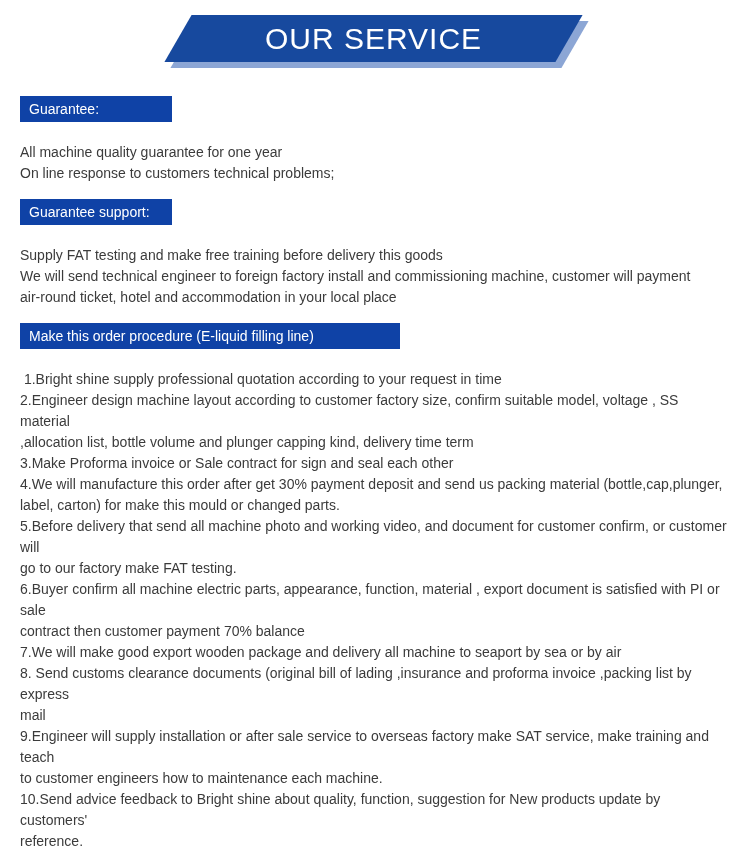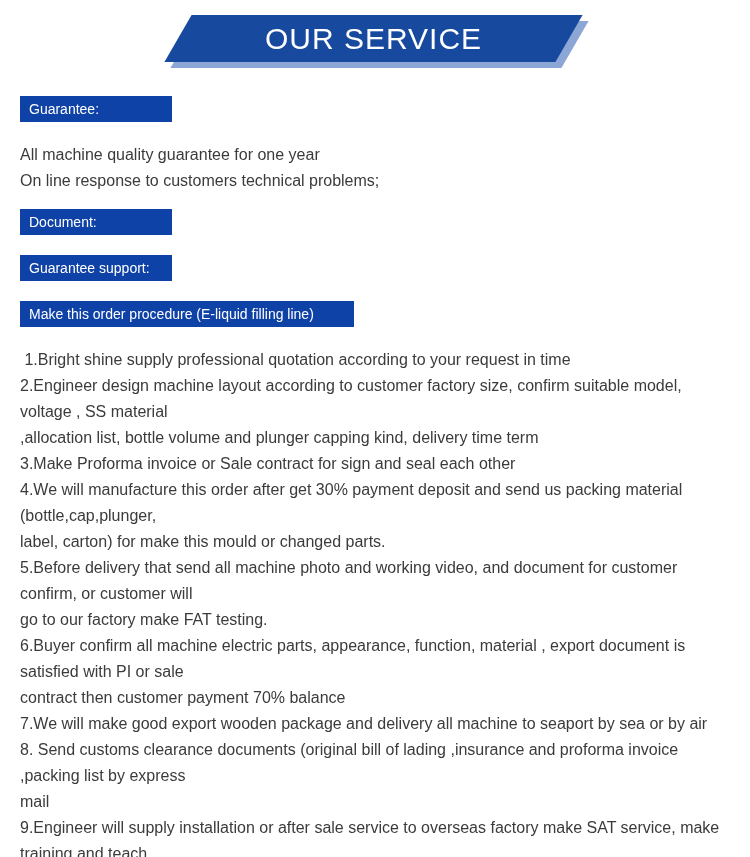--- a/index.html
+++ b/index.html
@@ -63,26 +63,26 @@
     box-sizing: border-box;
     padding-left: 9px;
     background: var(--header-blue, #0f42a6);
     color: #ffffff;
     font-size: 14px;
     margin-bottom: 20px;
     overflow: hidden;
     white-space: nowrap;
   }
   .section:nth-of-type(4) .section-heading {
-    width: 334px;
+    width: 380px;
     margin-top: 8px;
   }
   .section-body {
-    font-size: 16px;
-    line-height: 26px;
+    font-size: 14px;
+    line-height: 21px;
     white-space: pre-wrap;
     margin-bottom: 15px;
     color: var(--text-color, #3b3b3b);
   }
 </style>
 </head>
 <body>
 
 <div class="banner-area">
   <div class="banner-shadow"></div>
@@ -92,25 +92,27 @@
 
 <div class="content">
 
   <div class="section">
     <div class="section-heading">Guarantee:</div>
     <div class="section-body">All machine quality guarantee for one year
 On line response to customers technical problems;</div>
   </div>
 
   <div class="section">
-    <div class="section-heading">Document:</div>
   </div>
 
   <div class="section">
     <div class="section-heading">Guarantee support:</div>
+    <div class="section-body">Supply FAT testing and make free training before delivery this goods
+We will send technical engineer to foreign factory install and commissioning machine, customer will payment
+air-round ticket, hotel and accommodation in your local place</div>
   </div>
 
   <div class="section">
     <div class="section-heading">Make this order procedure (E-liquid filling line)</div>
     <div class="section-body"> 1.Bright shine supply professional quotation according to your request in time
 2.Engineer design machine layout according to customer factory size, confirm suitable model, voltage , SS material
 ,allocation list, bottle volume and plunger capping kind, delivery time term
 3.Make Proforma invoice or Sale contract for sign and seal each other
 4.We will manufacture this order after get 30% payment deposit and send us packing material (bottle,cap,plunger,
 label, carton) for make this mould or changed parts.

